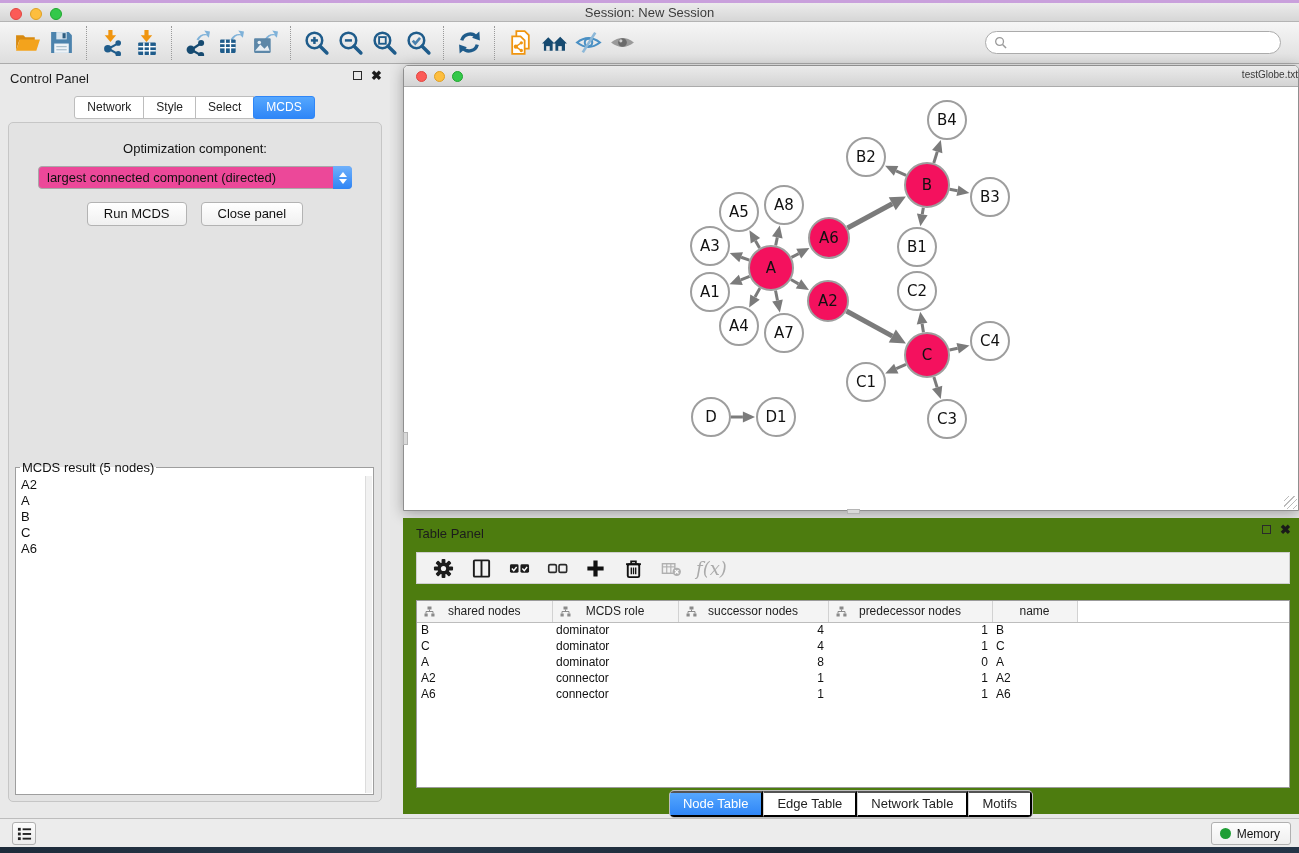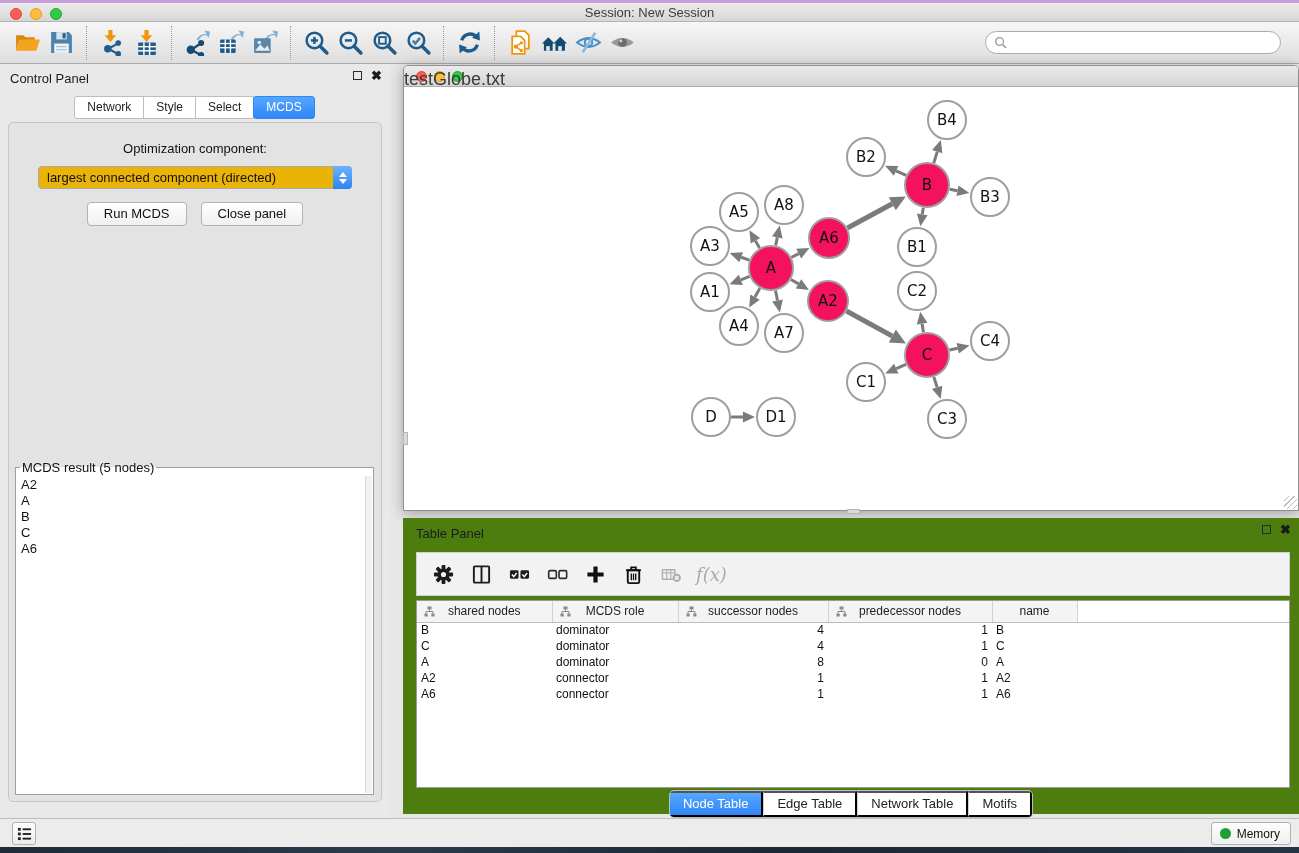--- a/index.html
+++ b/index.html
@@ -54,21 +54,21 @@
   .cp-tab:last-child{ border-radius:0 3px 3px 0; }
   .cp-tab.active{
     background:linear-gradient(#55a7fe,#2f86f7); color:#fff; border-color:#2f86f7; border-radius:3px;
   }
   .cp-content{
     position:absolute; left:8px; right:8px; top:58px; bottom:16px;
     background:#e3e3e3; border:1px solid #c6c6c6; border-radius:5px;
   }
   .opt-label{ text-align:center; margin-top:18px; font-size:13px; color:#111; }
   .dropdown{
-    position:relative; margin:10px auto 0 auto; width:314px; height:23px; background:#eab308;
+    position:relative; margin:10px auto 0 auto; width:314px; height:23px; background:#ec4899;
     border:1px solid #a9a9a9; border-radius:4px; display:flex; align-items:center;
   }
   .dd-text{ flex:1; font-size:13px; color:#111; padding-left:8px; white-space:nowrap; overflow:hidden; }
   .dd-stepper{
     width:19px; height:23px; margin-right:-1px; border-radius:0 4px 4px 0;
     background:linear-gradient(#6fb1fb,#2e84f5); display:flex; flex-direction:column;
     align-items:center; justify-content:center; gap:2px;
   }
   .arr-up{ width:0; height:0; border-left:4px solid transparent; border-right:4px solid transparent; border-bottom:5px solid #fff; }
   .arr-dn{ width:0; height:0; border-left:4px solid transparent; border-right:4px solid transparent; border-top:5px solid #fff; }
@@ -88,37 +88,37 @@
   
   .net-window{
     position:absolute; left:403px; top:65px; width:896px; height:446px;
     border:1px solid #8f8f8f; border-radius:5px 5px 0 0;
     box-shadow:0 3px 14px rgba(0,0,0,.3); background:#fff;
   }
   .nw-titlebar{
     position:relative; height:21px; background:linear-gradient(#ebebeb,#d4d4d4);
     border-bottom:1px solid #ababab; border-radius:4px 4px 0 0;
   }
-  .nw-titlebar .title{ position:absolute; left:0; right:0; top:3px; text-align:left; font-size:18px; color:#3a3a3a; }
+  .nw-titlebar .title{ position:absolute; left:0; right:0; top:3px; text-align:right; font-size:10px; color:#3a3a3a; }
   .tl2{ position:absolute; top:5px; width:11px; height:11px; border-radius:50%; }
   .tl2.red{ left:12px; background:#fc5b57; border:1px solid #e14640; }
   .tl2.yellow{ left:30px; background:#fdbe3f; border:1px solid #dfa023; }
   .tl2.green{ left:48px; background:#34c84a; border:1px solid #1fa72f; }
   .nw-canvas{ position:relative; width:894px; height:423px; background:#fff; overflow:hidden; }
   .resize-grip{
     position:absolute; right:1px; bottom:1px; width:13px; height:13px;
     background:repeating-linear-gradient(135deg, transparent 0 3px, #bbb 3px 4px);
   }
   .split-left{ position:absolute; left:-1px; top:366px; width:5px; height:13px; background:#d9d9d9; border:1px solid #b5b5b5; }
   .split-bottom{ position:absolute; left:443px; bottom:-4px; width:13px; height:5px; background:#d9d9d9; border:1px solid #b5b5b5; }
   
   .table-panel{ position:absolute; left:403px; top:518px; width:896px; height:296px; background:#4d7c0f; }
   .tp-header{ position:relative; height:26px; padding:8px 10px 0 13px; font-size:13px; color:#1c1c1c; }
   .tp-toolbar{
-    position:absolute; left:13px; right:9px; top:34px; height:44px;
+    position:absolute; left:13px; right:9px; top:34px; height:32px;
     background:#f2f2f2; border:1px solid #cfcfcf; display:flex; align-items:center; padding-left:9px; gap:4px;
   }
   .tp-btn{ width:34px; height:32px; display:flex; align-items:center; justify-content:center; background:transparent; border:none; }
   .tp-btn svg{ width:21px; height:21px; }
   .fx-label{ font-family:"DejaVu Serif", serif; font-style:italic; font-size:18px; color:#aaa; margin-left:4px; }
   .tp-tablebox{
     position:absolute; left:13px; right:9px; top:82px; height:188px;
     background:#fff; border:1px solid #9b9b9b; overflow:hidden;
   }
   table.nodes{ border-collapse:collapse; table-layout:fixed; width:100%; }

